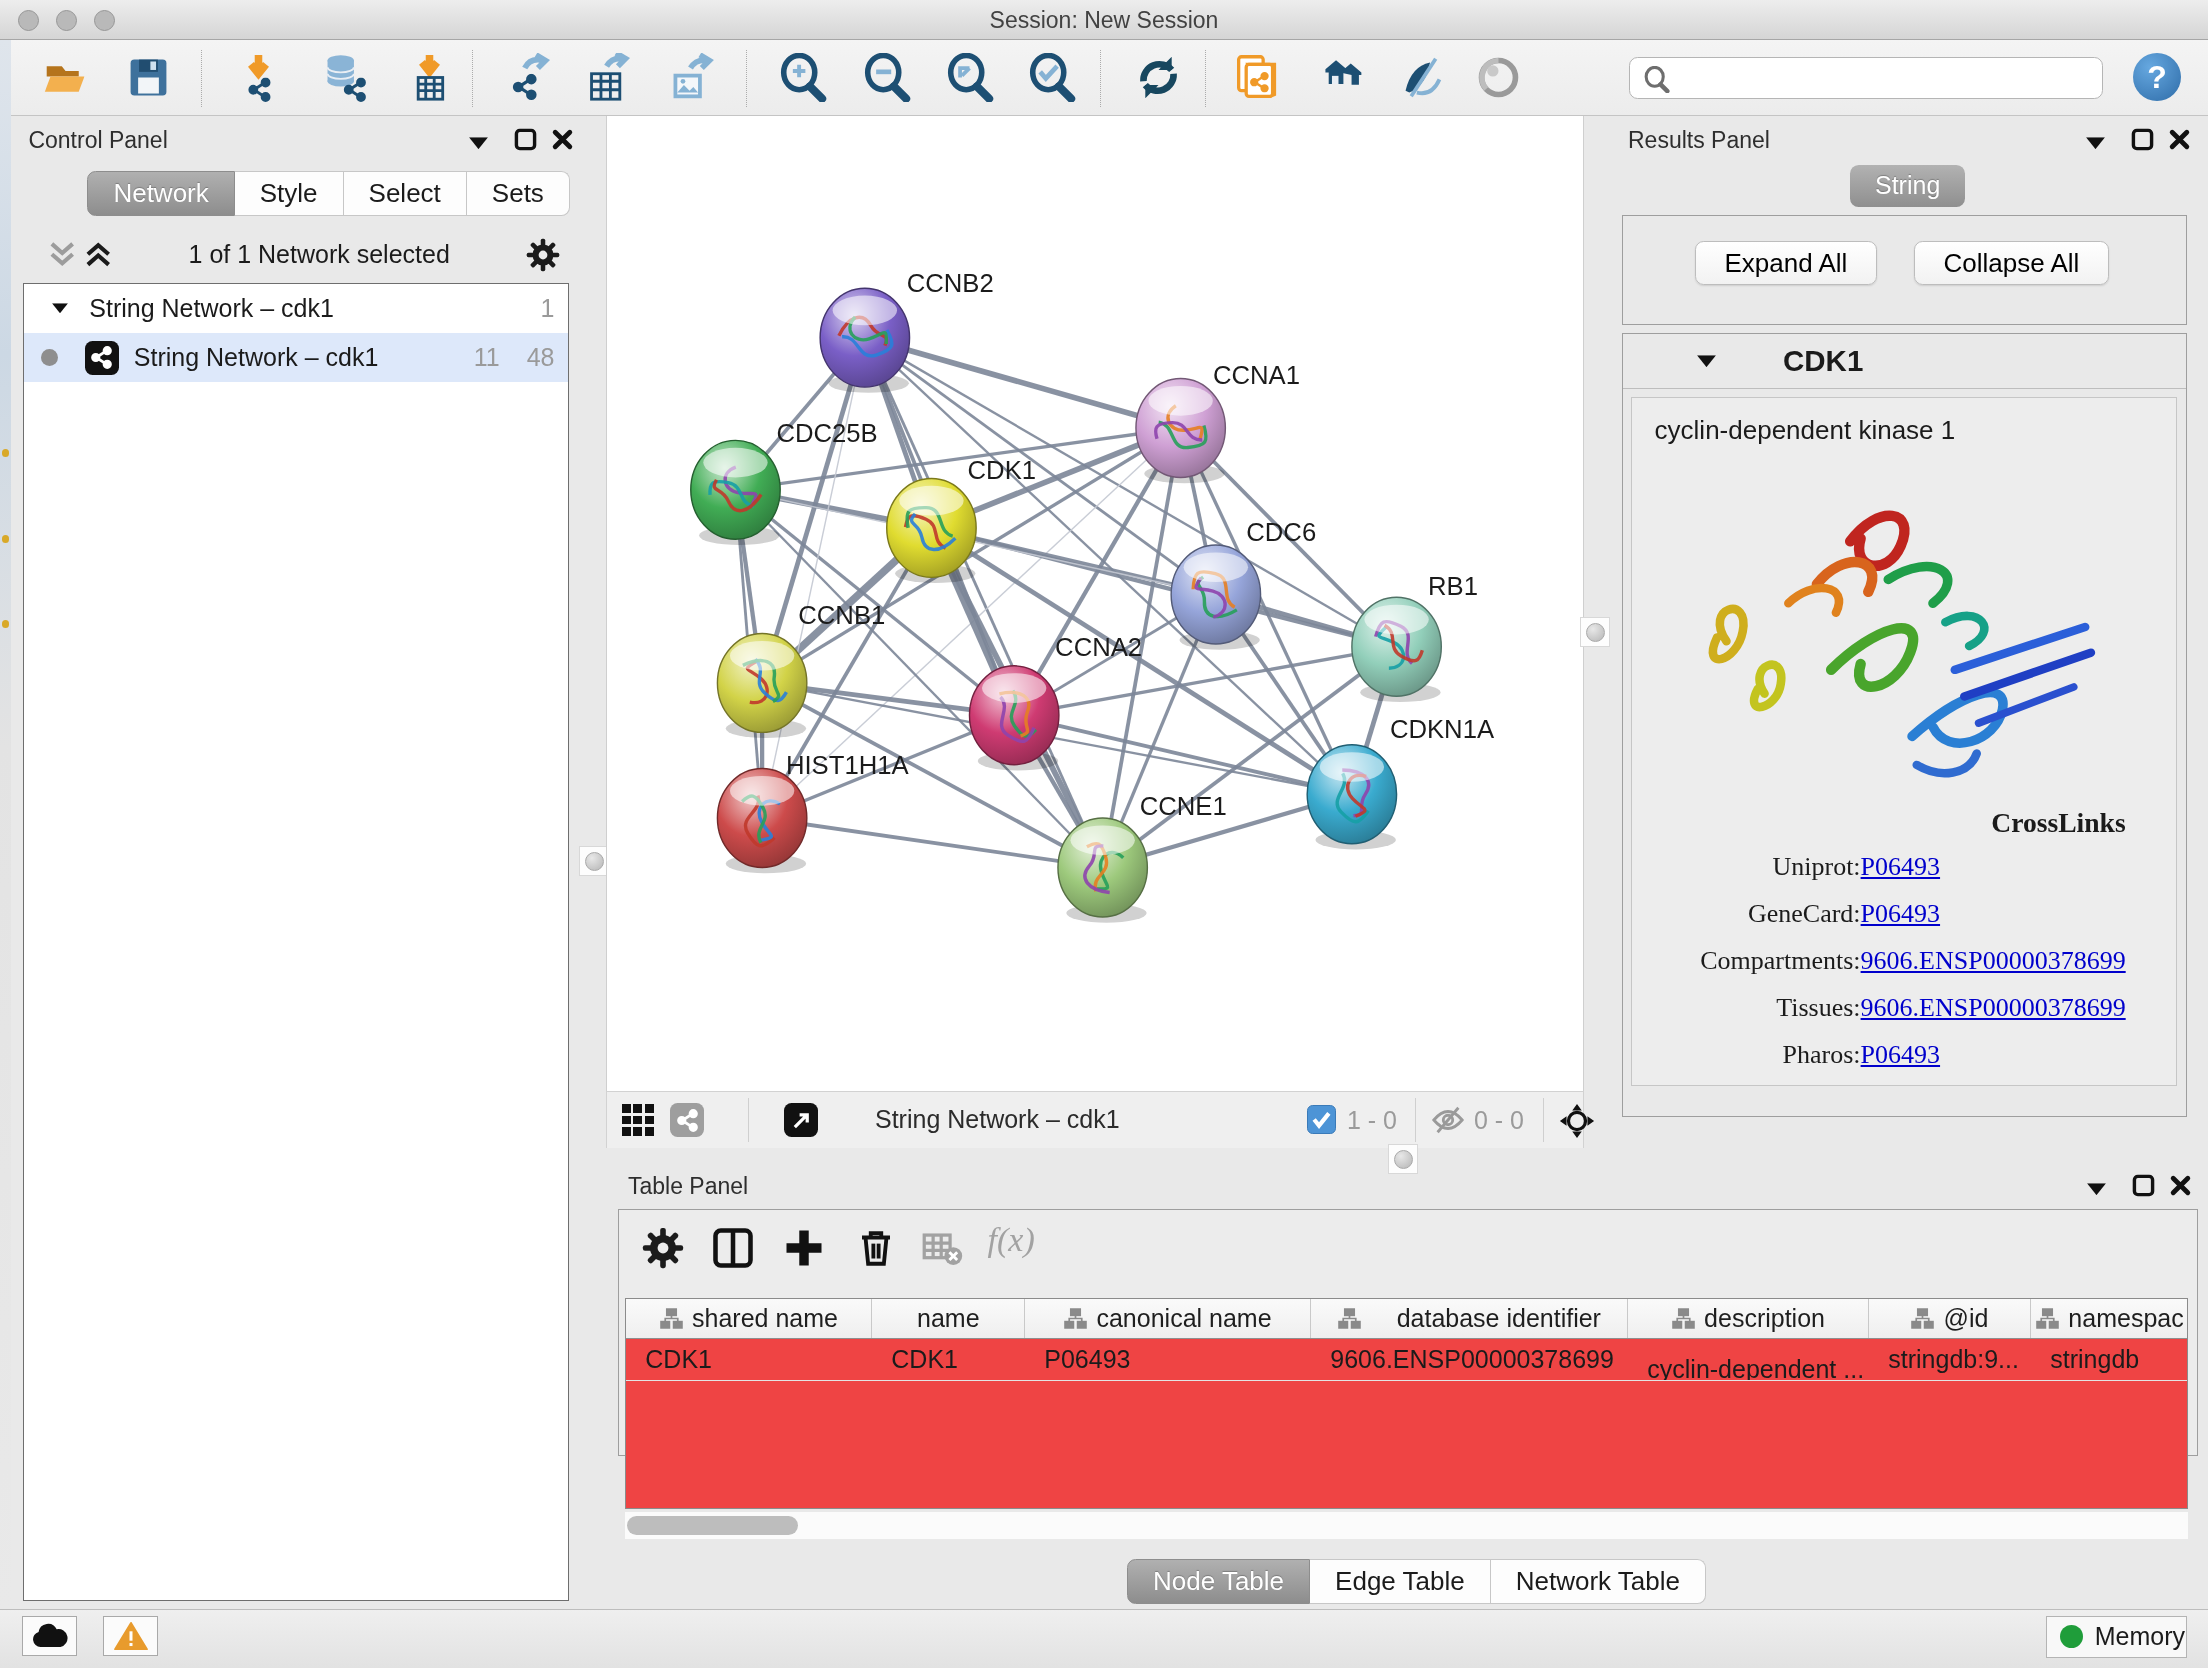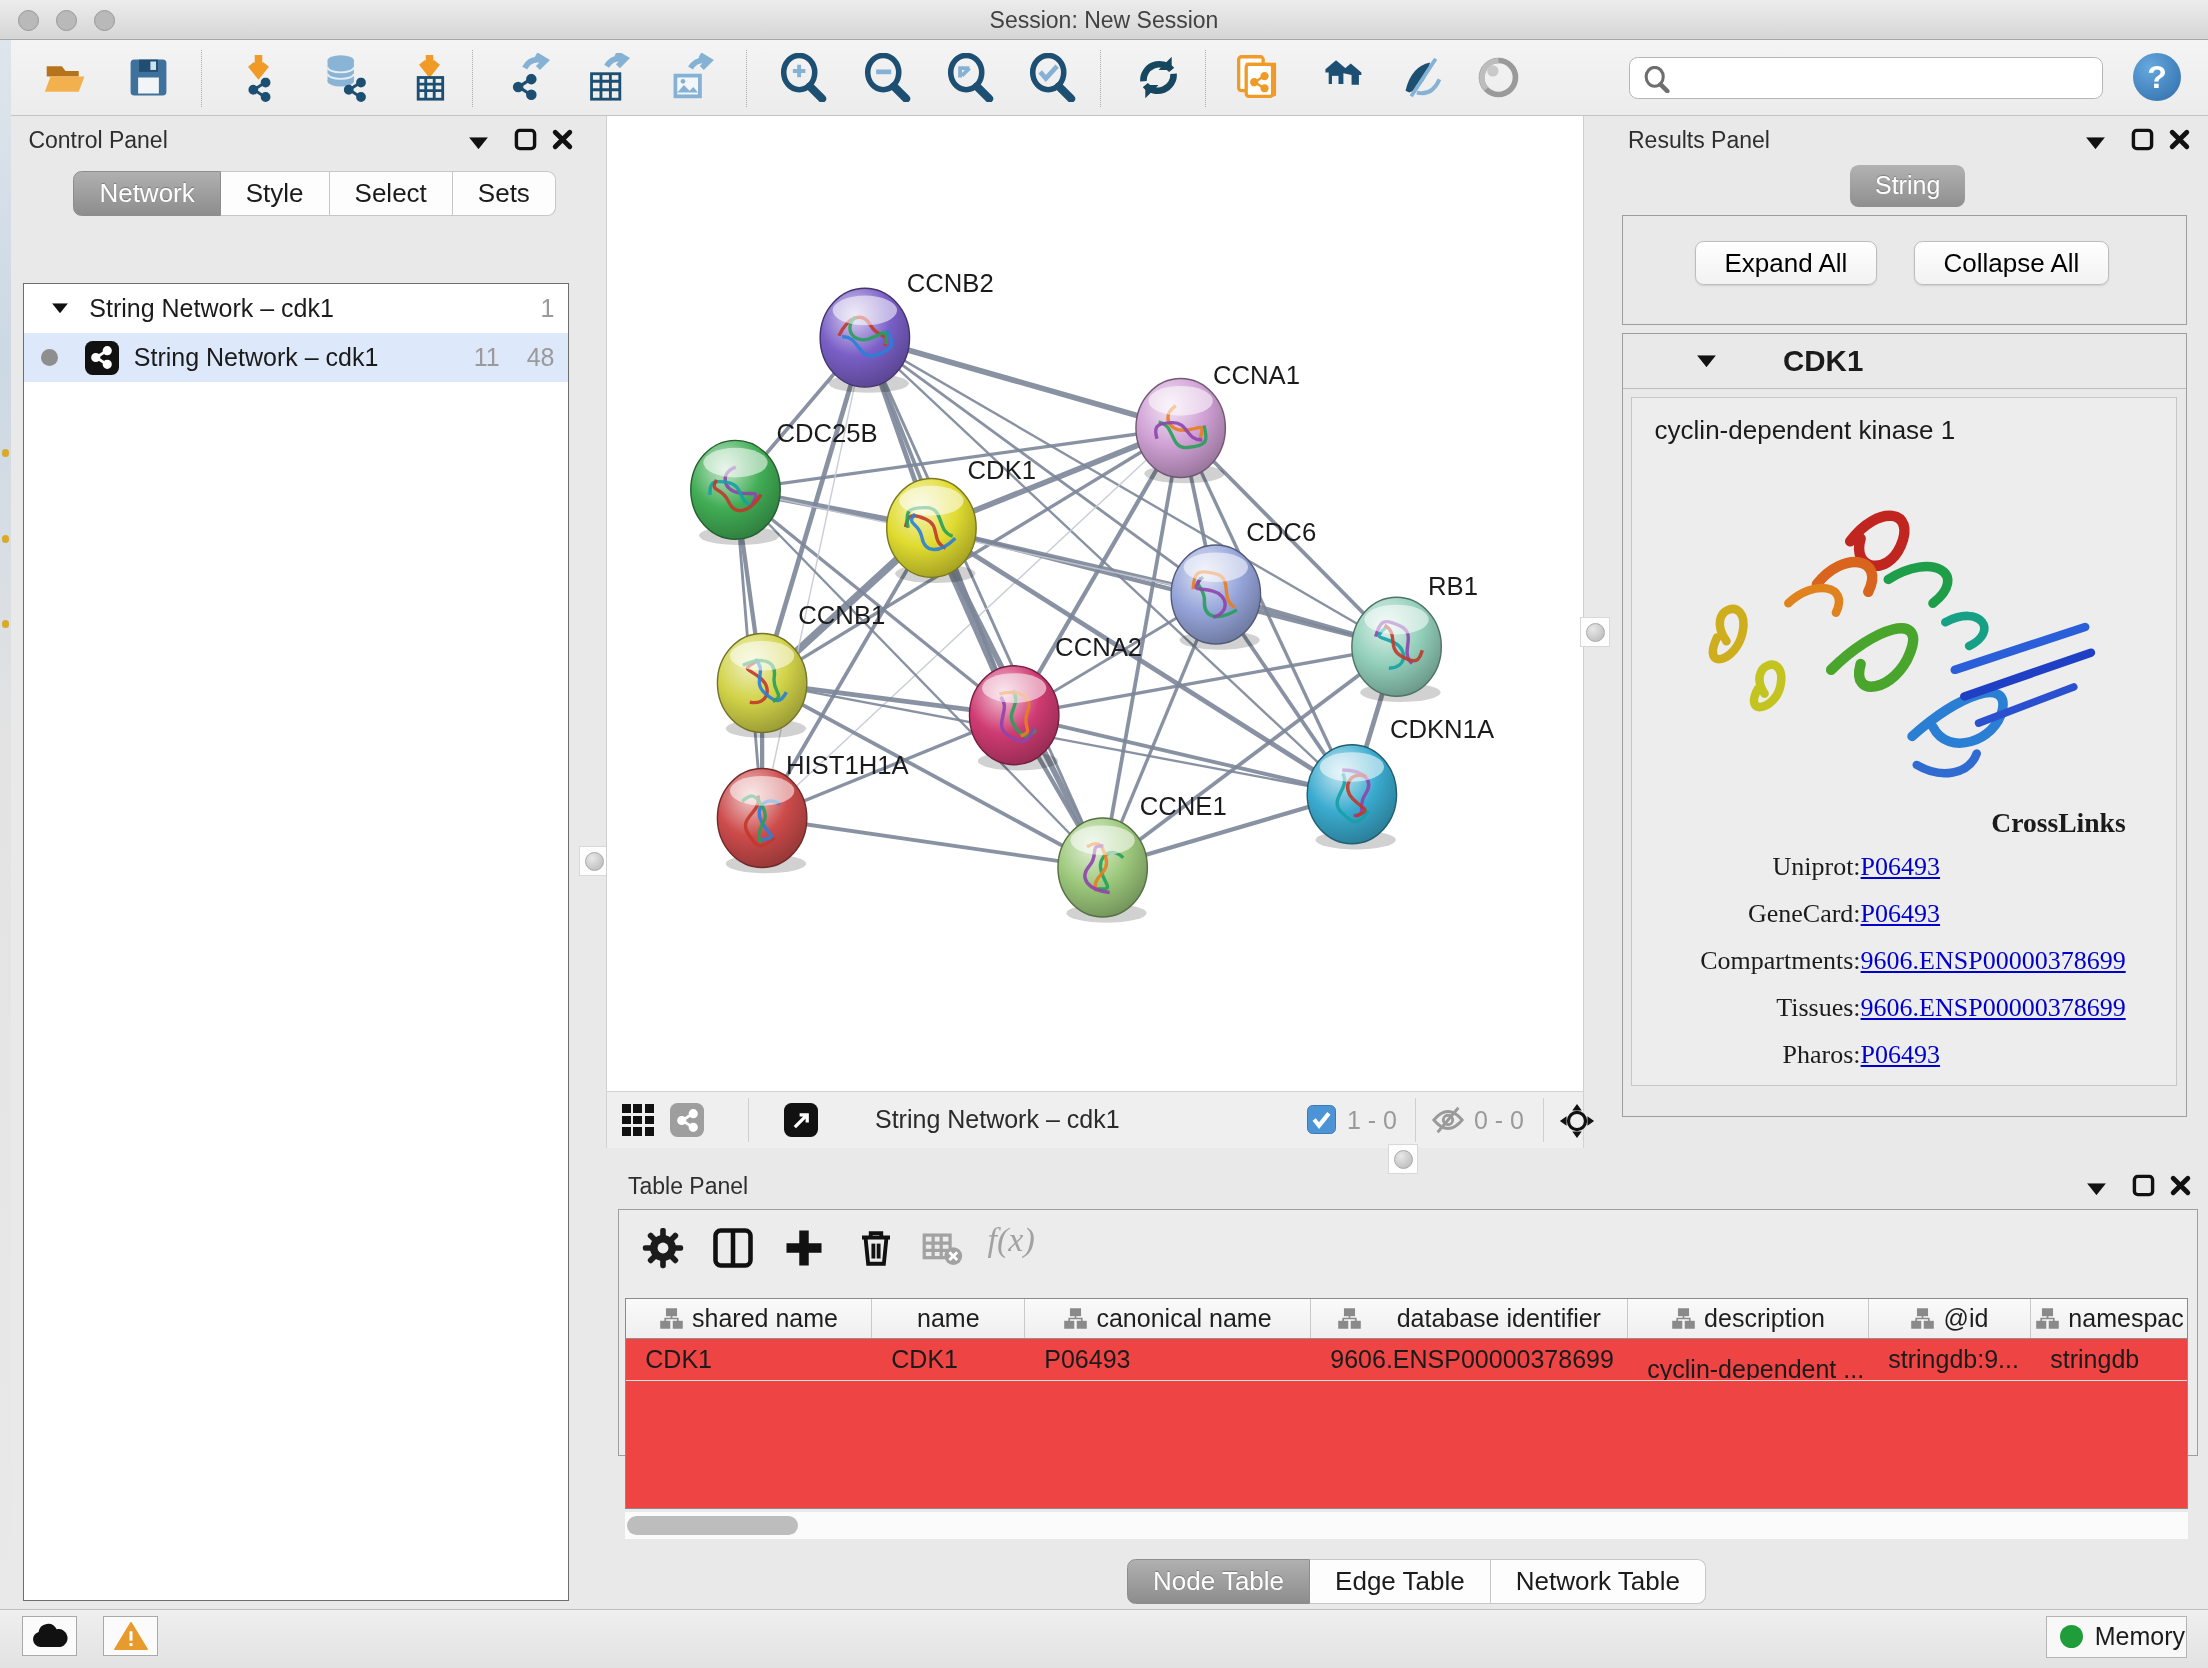--- a/index.html
+++ b/index.html
@@ -38,21 +38,21 @@
   
   .seg { display:inline-block; height:45px; line-height:43px; padding:0 25px; font-size:26px;
     background:#fdfdfd; border:1px solid #c7c7c7; border-left:none; color:#1b1b1b; }
   .seg:first-child { border-left:1px solid #c7c7c7; border-radius:8.6px 0 0 8.6px; }
   .seg:last-child { border-radius:0 8.6px 8.6px 0; }
   .seg.sel { background:linear-gradient(#b0b0b0,#8d8d8d); color:#fff; border-color:#8d8d8d;
     text-shadow:0 -1px 1px rgba(0,0,0,.25); }
 
   
   #control-panel { position:absolute; left:11.4px; top:116px; width:573px; height:1493px; }
-  #cp-tabs { position:absolute; left:62px; top:55px; white-space:nowrap;text-align:center; }
+  #cp-tabs { position:absolute; left:76px; top:55px; white-space:nowrap;text-align:center; }
   #cp-status { position:absolute; left:9.5px; top:112px; width:554px; height:53px;
     display:flex; align-items:center; }
   #cp-status .txt { flex:1; text-align:center; font-size:25px; }
   #cp-list { position:absolute; left:11.4px; top:167px; width:546px; height:1318px; background:#fff;
     border:1.9px solid #6e6e6e; }
   .cp-row { position:relative; height:49px; display:flex; align-items:center; font-size:25px; }
   .cp-row.sel { background:#dde8fa; }
   .cp-count { color:#9a9a9a; }
   .share-badge { width:34px; height:34px; background:#111; border-radius:7.6px; color:#fff;
     display:flex; align-items:center; justify-content:center; }
@@ -314,20 +314,32 @@
     </svg>
   <svg class="abs" style="left:502px;top:11.4px;width:25px;height:25px" viewBox="0 0 22 22" color="#111">
       <use href="#sym-box" width="22" height="22"></use>
     </svg>
   <svg class="abs" style="left:540px;top:12.4px;width:23px;height:23px" viewBox="0 0 22 22" color="#111">
       <use href="#sym-x" width="22" height="22"></use>
     </svg>
 
   <div id="cp-tabs"><span class="seg sel">Network</span><span class="seg">Style</span><span class="seg">Select</span><span class="seg">Sets</span></div>
 
+  <div id="cp-status">
+    <svg style="width:28.5px;height:28.5px;margin-left:27px" viewBox="0 0 22 22" color="#9c9c9c">
+        <use href="#sym-chev2" width="22" height="22"></use>
+      </svg>
+    <svg style="width:28.5px;height:28.5px;margin-left:7.6px;transform:rotate(180deg)" viewBox="0 0 22 22" color="#1b1b1b">
+        <use href="#sym-chev2" width="22" height="22"></use>
+      </svg>
+    <span class="txt">1 of 1 Network selected</span>
+    <svg style="width:34px;height:34px;margin-right:15px" viewBox="0 0 24 24" color="#1b1b1b">
+        <use href="#sym-gear" width="24" height="24"></use>
+      </svg>
+  </div>
 
   <div id="cp-list">
     <div class="cp-row">
       <svg style="width:16px;height:10.5px;margin-left:28.5px" viewBox="0 0 16 10" color="#111">
           <use href="#sym-tri" width="16" height="10"></use>
         </svg>
       <span style="margin-left:21px">String Network – cdk1</span>
       <span class="cp-count" style="margin-left:auto;margin-right:13.3px">1</span>
     </div>
     <div class="cp-row sel">

